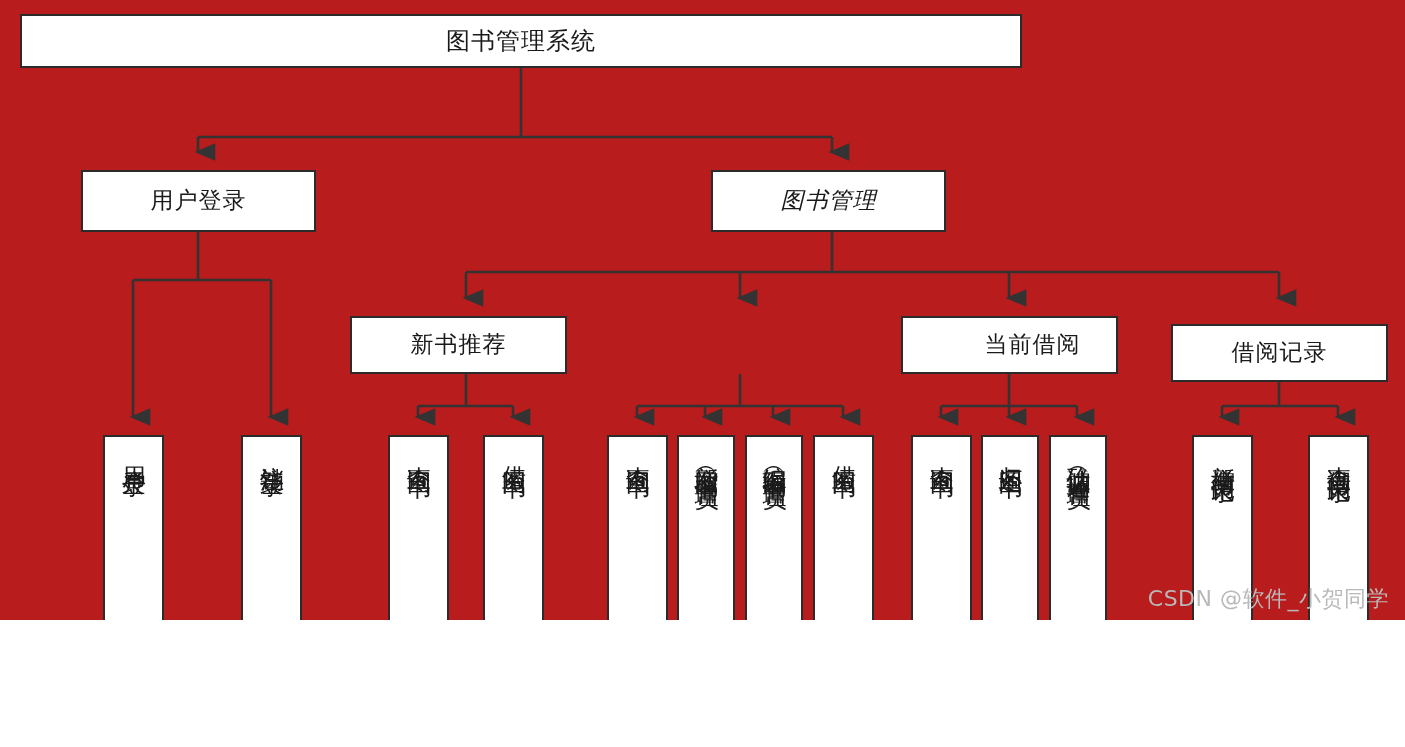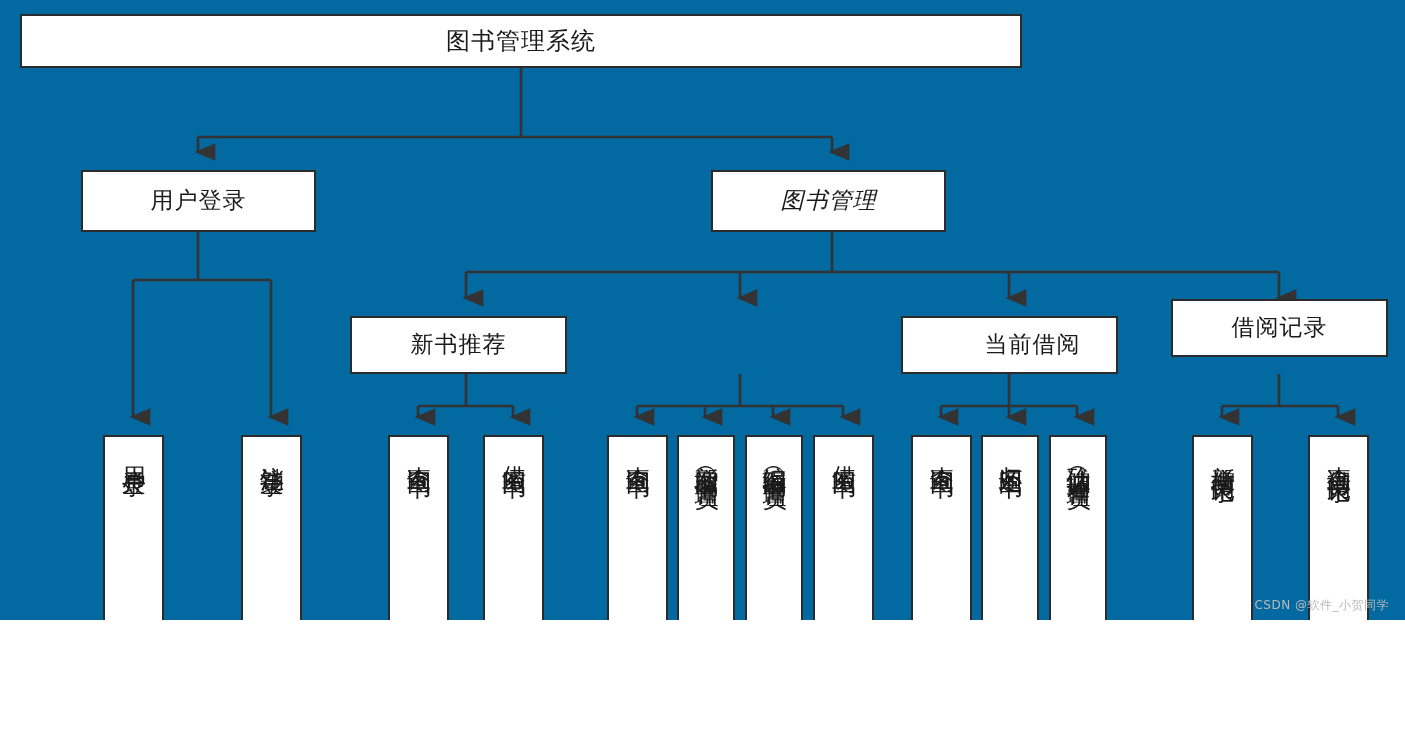--- a/index.html
+++ b/index.html
@@ -5,21 +5,21 @@
 <style>
   html,body{margin:0;padding:0;background:#ffffff;}
   body{
     font-family:"DejaVu Sans","Liberation Sans",sans-serif;
     color:#1a1a1a;
   }
   #canvas{
     position:relative;
     width:1405px;
     height:620px;
-    background:#0369a1;
+    background:#b91c1c;
     overflow:hidden;
   }
   svg#wires{
     position:absolute;
     left:0; top:0;
     width:1405px; height:747px;
     pointer-events:none;
   }
   .node{
     position:absolute;
@@ -51,21 +51,21 @@
     line-height:1.05;
     letter-spacing:3px;
     white-space:nowrap;
     display:block;
     margin:0 auto;
   }
   .watermark{
     position:absolute;
     right:16px;
     bottom:6px;
-    font-size:12px;
+    font-size:22px;
     color:#b9b9b9;
     letter-spacing:0.5px;
     white-space:nowrap;
     font-family:"DejaVu Sans","Liberation Sans",sans-serif;
     margin-top:36px;
   }
 </style>
 </head>
 <body>
 
@@ -135,21 +135,21 @@
 
   <div class="node horiz" style="left:350px; top:316px; width:217px; height:58px;">
     <span>新书推荐</span>
   </div>
 
 
   <div class="node horiz" style="left:901px; top:316px; width:217px; height:58px;padding-left:46px;">
     <span>当前借阅</span>
   </div>
 
-  <div class="node horiz" style="left:1171px; top:299px; width:217px; height:58px;">
+  <div class="node horiz" style="left:1171px; top:324px; width:217px; height:58px;">
     <span>借阅记录</span>
   </div>
 
   <div class="node leaf" style="left:103px; top:435px; width:61px; height:300px;">
     <span class="vtext">用户登录</span>
   </div>
 
   <div class="node leaf" style="left:241px; top:435px; width:61px; height:300px;">
     <span class="vtext">注销登录</span>
   </div>

